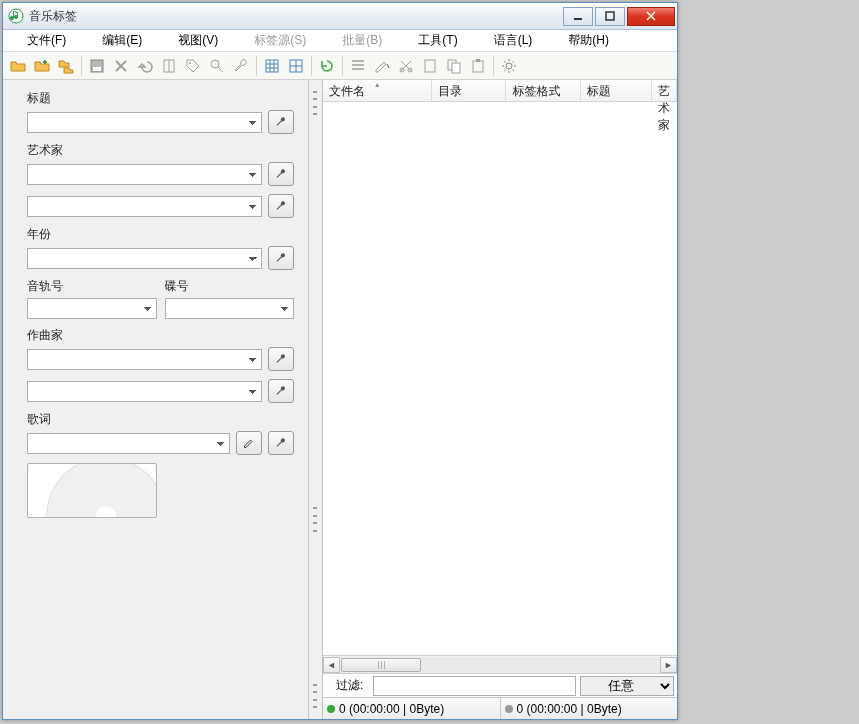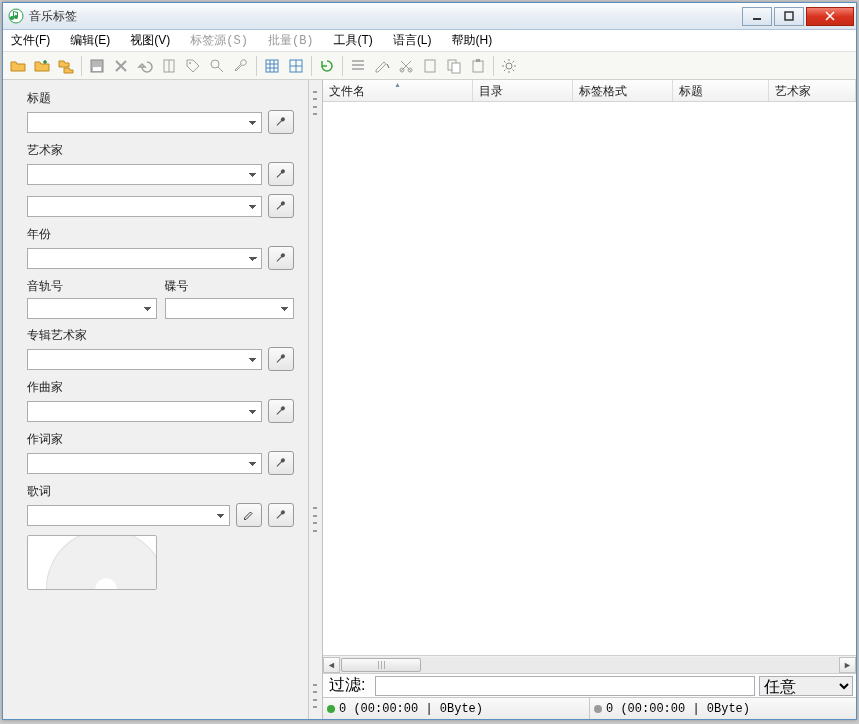--- a/index.html
+++ b/index.html
@@ -1,32 +1,32 @@
 <!DOCTYPE html>
 <html><head>
 <meta charset="utf-8">
 <style>
 * { box-sizing: border-box; margin: 0; padding: 0; }
 html, body { width: 859px; height: 724px; font-family: "Segoe UI", Tahoma, sans-serif; font-size: 12px; overflow: hidden; background: #ccc; }
 
-.window { width: 855px; height: 718px; margin: 2px; border: 1px solid #5a8fc0; background: #fde047; display: flex; flex-direction: column; box-shadow: 0 0 4px rgba(0,0,0,.3); }
+.window { width: 676px; height: 718px; margin: 2px; border: 1px solid #5a8fc0; background: #fde047; display: flex; flex-direction: column; box-shadow: 0 0 4px rgba(0,0,0,.3); }
 
 
 .titlebar { height: 27px; background: linear-gradient(#fefefe,#e9eef4,#dde6ef); border-bottom: 1px solid #b0c4de; display: flex; align-items: center; }
 .titlebar .icon { width:16px; height:16px; margin:0 5px; }
 .titlebar .title { flex:1; font-size:12px; color:#333; }
 .winbtns { display:flex; }
 .winbtn { width:30px; height:19px; border:1px solid #8aa3bc; margin-right:2px; background:linear-gradient(#f6f9fc,#d9e4ef); display:flex; align-items:center; justify-content:center; font-size:10px; }
 .winbtn.close { width:48px; background:linear-gradient(#f08070,#d93420,#c72b17); border-color:#a02010; color:#fff; }
 .winbtn svg { width:10px; height:10px; }
 
 
 .menubar { height:22px; background:#fff; display:flex; align-items:center; padding:0 6px; gap:16px; border-bottom:1px solid #e0e0e0; }
-.menuitem { font-size:12px; color:#000; padding:2px 2px; cursor:default; }
-.menuitem.disabled { color:#9a9a9a;font-family:Liberation Mono, monospace; }
+.menuitem { font-size:12px; color:#000; padding:2px 2px; cursor:default;margin-left:16px; }
+.menuitem.disabled { color:#9a9a9a; }
 
 
 .toolbar { height:28px; background:#f7f7f4; border-bottom:1px solid #d0d0d0; display:flex; align-items:center; padding:0 4px; gap:2px; }
 .tbtn { width:22px; height:22px; display:flex; align-items:center; justify-content:center; border-radius:2px; }
 .tsep { width:1px; height:20px; background:#d0d0d0; margin:0 2px; }
 .tbtn svg { width:16px; height:16px; }
 
 
 .body { flex:1; display:flex; min-height:0; }
 .sidebar { width:306px; background:#f0f0f0; border-right:1px solid #c8c8c8; position:relative; overflow:hidden; }
@@ -56,26 +56,26 @@
 .th { border-right:1px solid #dcdcdc; padding:3px 6px; font-size:12px; color:#222; position:relative; }
 .th .sort { position:absolute; left:50%; top:1px; transform:translateX(-50%); font-size:7px; color:#7a8fa6; }
 .tablearea { flex:1; background:#fff; }
 .hscroll { height:18px; border-top:1px solid #d0d0d0; background:#f1f1f1; display:flex; align-items:center; }
 .hscroll .arrow { width:17px; height:16px; border:1px solid #c0c0c0; background:linear-gradient(#fdfdfd,#e7e7e7); display:flex; align-items:center; justify-content:center; font-size:9px; color:#555; }
 .hscroll .track { flex:1; height:16px; background:#eaeaea; position:relative; }
 .hscroll .thumb { position:absolute; left:0; top:0; height:14px; width:80px; margin:1px; border:1px solid #b0b0b0; background:linear-gradient(#fafafa,#e2e2e2); border-radius:2px; display:flex; align-items:center; justify-content:center; }
 .hscroll .thumb span{ width:1px; height:8px; background:#b0b0b0; margin:0 1px;}
 
 .filterrow { height:24px; border-top:1px solid #d0d0d0; display:flex; align-items:center; background:#fdfdfd; }
-.filterrow .lbl { padding:0 6px; font-size:16px; }
+.filterrow .lbl { padding:0 6px; font-size:12px;margin-left:7px; }
 .filterrow input { flex:1; height:20px; border:1px solid #abadb3; margin:0 4px; padding:0 4px; font-size:12px; }
-.filterrow select { width:94px; height:20px; border:1px solid #abadb3; margin-right:3px; font-size:16px; }
-
-
-.statusbar { height:22px; border-top:1px solid #c8c8c8; background:linear-gradient(#fafafa,#ececec); display:flex;font-family:Liberation Mono, monospace; }
+.filterrow select { width:94px; height:20px; border:1px solid #abadb3; margin-right:3px; font-size:13px;text-align:center; }
+
+
+.statusbar { height:22px; border-top:1px solid #c8c8c8; background:linear-gradient(#fafafa,#ececec); display:flex; }
 .statcell { flex:1; border-right:1px solid #c8c8c8; display:flex; align-items:center; padding:0 4px; gap:4px; font-size:12px; }
 .statcell:last-child { border-right:none; }
 .bullet { width:8px; height:8px; border-radius:50%; background:#3aa83a; display:inline-block; }
 .bullet.grey { background:#9a9a9a; }
 
 </style>
 </head>
 <body>
 
 <div class="window">
@@ -297,46 +297,34 @@
             <label>音轨号</label>
             <select class="combo narrow"></select>
           </div>
           <div class="field">
             <label>碟号</label>
             <select class="combo narrow"></select>
           </div>
         </div>
 
 
-        <div class="field">
-          <label>专辑艺术家</label>
-          <div class="fldrow">
-            <select class="combo"></select>
-            <button class="iconbtn">
-                <svg viewBox="0 0 16 16">
-                  <path d="M13 3a3 3 0 0 1-4 4L3 13l-1-1 6-6a3 3 0 0 1 4-4z" fill="#555"></path>
-                </svg>
-              </button>
-          </div>
-        </div>
 
         <div class="field">
           <label>作曲家</label>
           <div class="fldrow">
             <select class="combo"></select>
             <button class="iconbtn">
                 <svg viewBox="0 0 16 16">
                   <path d="M13 3a3 3 0 0 1-4 4L3 13l-1-1 6-6a3 3 0 0 1 4-4z" fill="#555"></path>
                 </svg>
               </button>
           </div>
         </div>
 
         <div class="field">
-          <label>作词家</label>
           <div class="fldrow">
             <select class="combo"></select>
             <button class="iconbtn">
                 <svg viewBox="0 0 16 16">
                   <path d="M13 3a3 3 0 0 1-4 4L3 13l-1-1 6-6a3 3 0 0 1 4-4z" fill="#555"></path>
                 </svg>
               </button>
           </div>
         </div>
 

